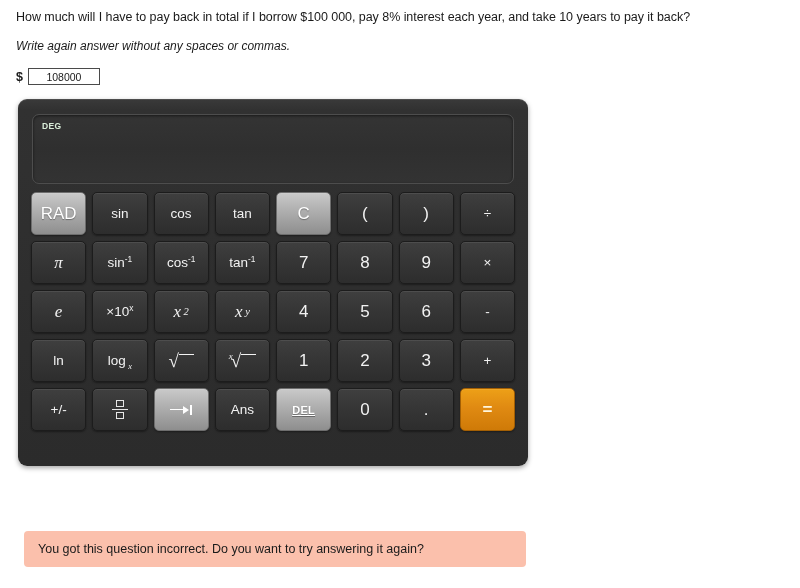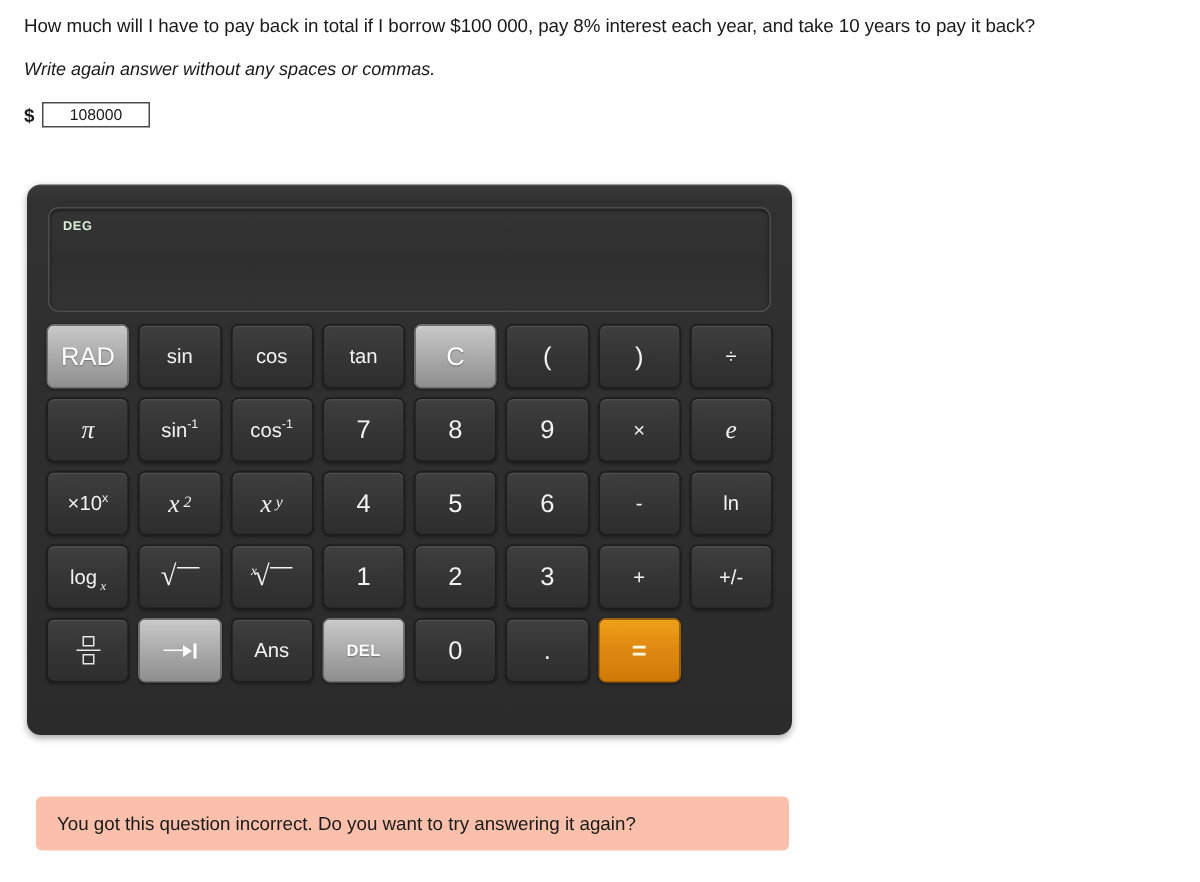--- a/index.html
+++ b/index.html
@@ -55,21 +55,21 @@
     padding: 1px 3px;
     text-align: center;
     box-sizing: content-box;
     outline: none;
   }
 
   
   .calculator {
     position: absolute;
     left: 18px;
-    top: 123px;
+    top: 99px;
     width: 510px;
     height: 367px;
     background: linear-gradient(180deg, #3a3a3a 0%, #313131 3%, #2b2b2b 100%);
     border-radius: 9px;
     box-shadow: 0 2px 5px rgba(0,0,0,0.35), inset 0 1px 0 rgba(255,255,255,0.10);
     box-sizing: border-box;
     padding: 12px;
   }
   .calc-display {
     height: 70px;
@@ -128,21 +128,21 @@
     text-shadow: 0 1px 1px rgba(0,0,0,0.35);
     border: 1px solid #6d6d6d;
   }
   .key.equals {
     background: linear-gradient(180deg, #eda017 0%, #e08a12 45%, #cf7a07 100%);
     color: #fff6dd;
     border: 1px solid #a35f04;
     font-weight: bold;
   }
   .key.small { font-size: 13.5px; }
-  .key.tiny  { font-size: 11px; font-weight: bold; letter-spacing: 0.3px; }
+  .key.tiny  { font-size: 11px; font-weight: bold; letter-spacing: 0.3px; text-decoration: underline; }
   .key.mathit {
     font-family: "Liberation Serif", serif;
     font-style: italic;
     font-size: 17px;
   }
 
   
   .key sup { font-size: 0.62em; vertical-align: super; line-height: 0; }
   .key sub { font-size: 0.62em; vertical-align: sub;  line-height: 0; }
   .key .ital {
@@ -254,20 +254,23 @@
       <div class="key ">(</div>
       <div class="key ">)</div>
       <div class="key small">÷</div>
       <div class="key mathit">π</div>
       <div class="key small">
         <span>sin<sup>-1</sup></span>
       </div>
       <div class="key small">
         <span>cos<sup>-1</sup></span>
       </div>
+      <div class="key small">
+        <span>tan<sup>-1</sup></span>
+      </div>
       <div class="key ">7</div>
       <div class="key ">8</div>
       <div class="key ">9</div>
       <div class="key small">×</div>
       <div class="key mathit">e</div>
       <div class="key small">
         <span>×10<sup>x</sup></span>
       </div>
       <div class="key mathit">
         <span class="ital">x</span>

